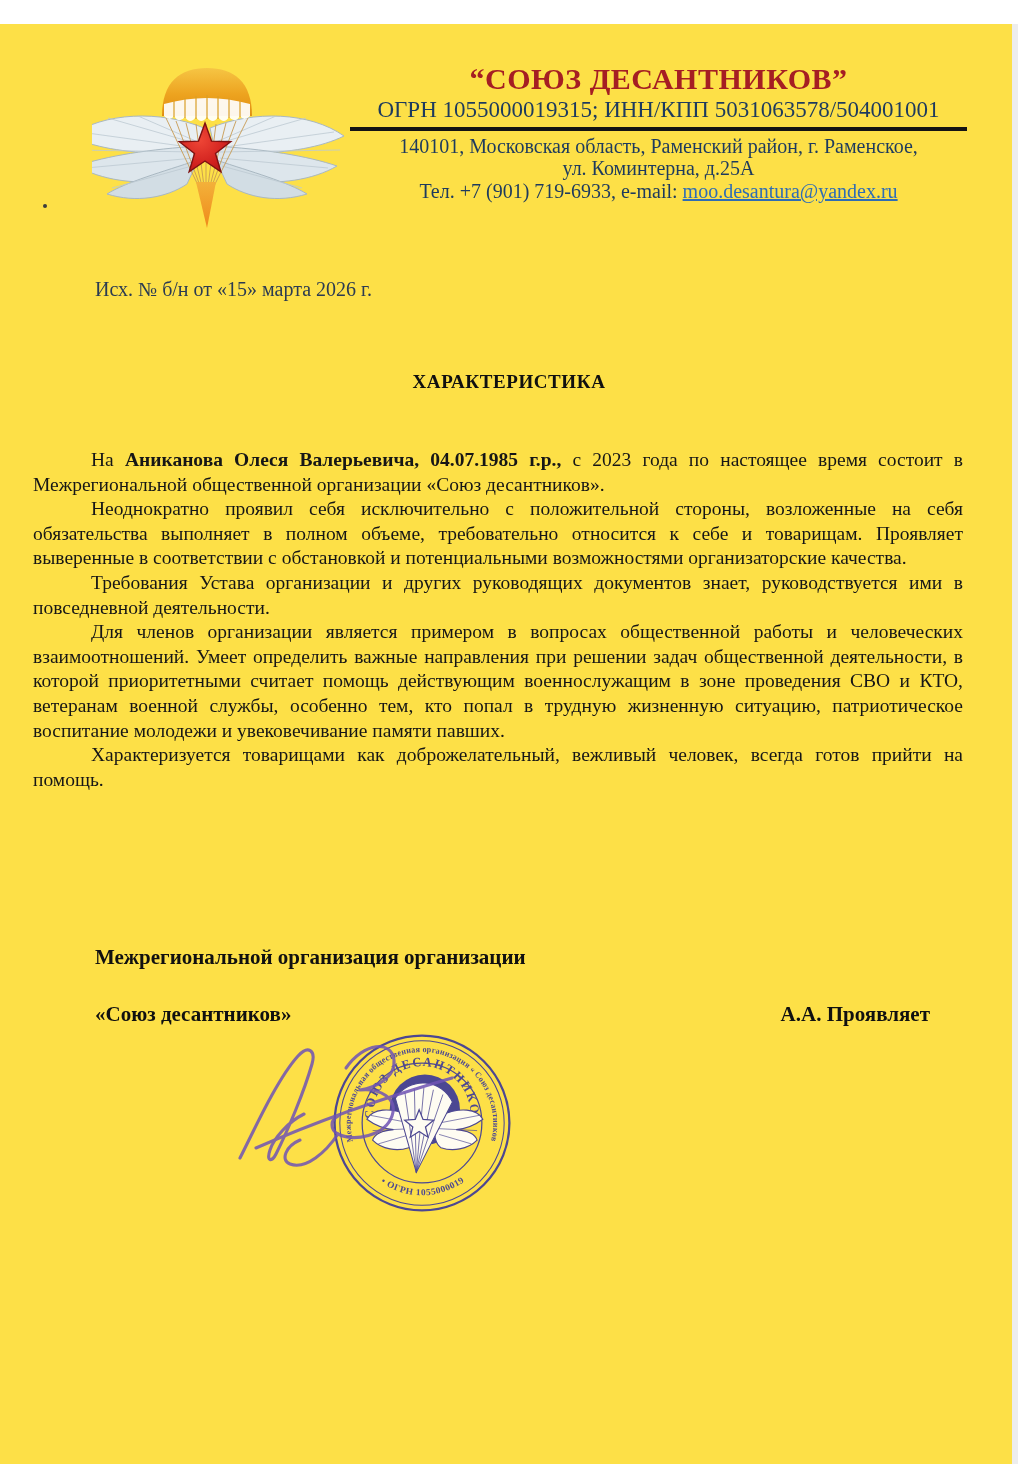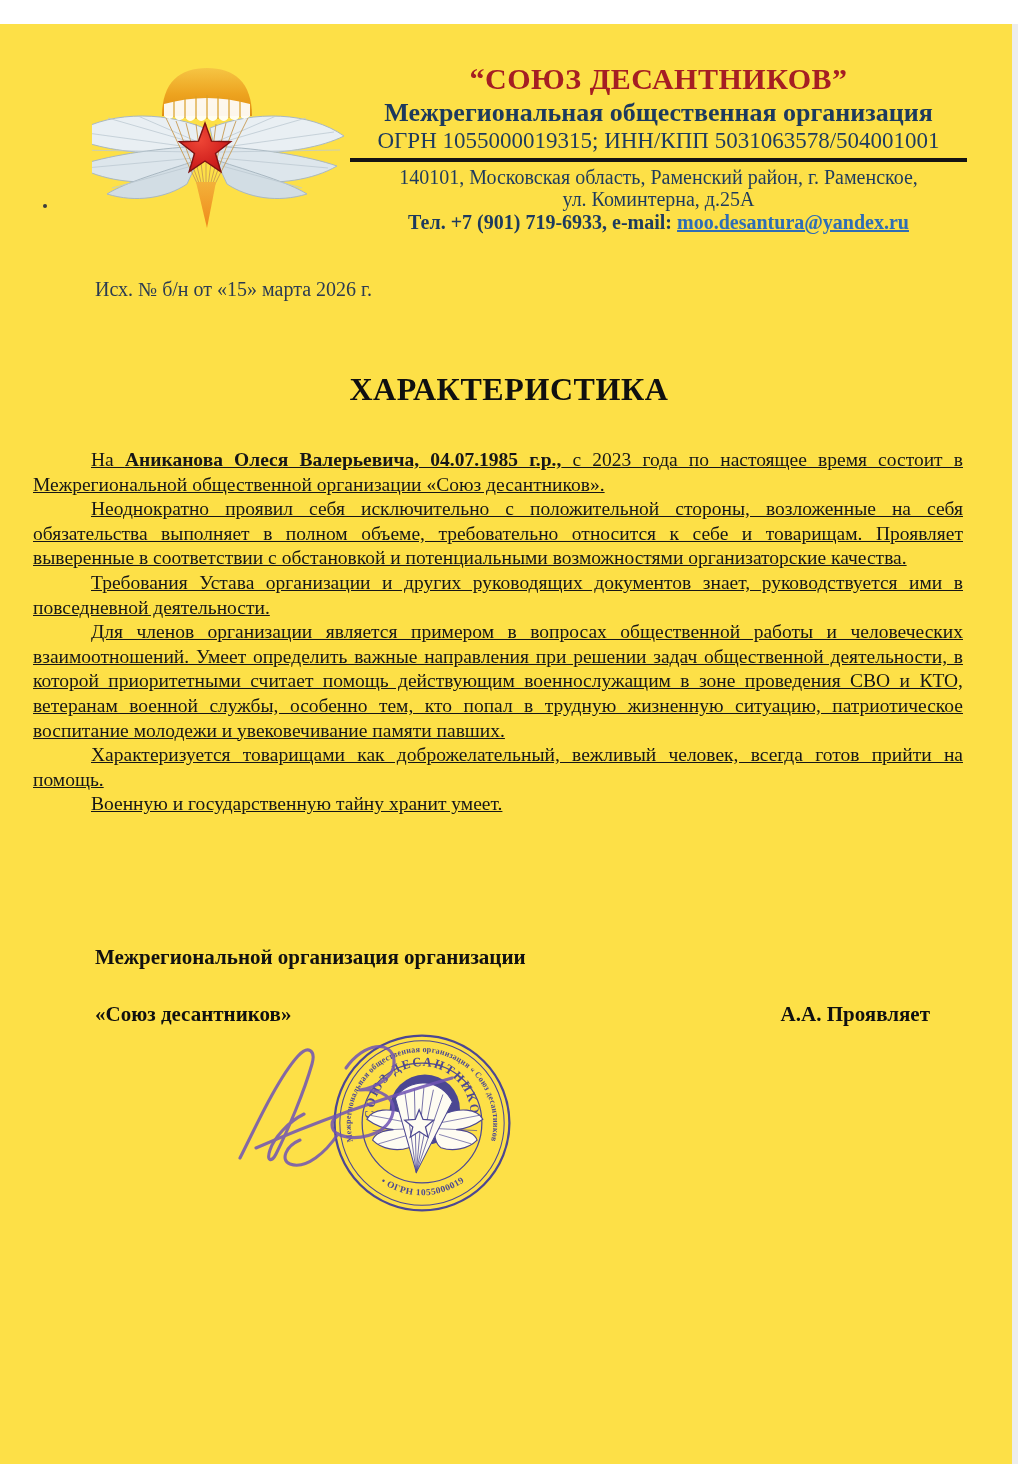--- a/index.html
+++ b/index.html
@@ -11,34 +11,34 @@
   .scan-edge-bottom{position:absolute;left:0;bottom:0;width:100%;height:4px;background:#f3f3f3;}
 
   
   .logo{position:absolute;left:92px;top:30px;width:256px;height:178px;}
   .lh-block{position:absolute;left:350px;top:38px;width:617px;text-align:center;}
   .lh-title{font-size:30px;font-weight:bold;color:#a51e23;line-height:34px;letter-spacing:.5px;}
   .lh-sub{font-size:26px;font-weight:bold;color:#1d3a5e;line-height:29px;margin-top:2px;}
   .lh-reg{font-size:23px;color:#1d3a5e;line-height:26px;margin-top:1px;}
   .lh-rule{height:4px;background:#141414;margin:4px 0 4px 0;}
   .lh-addr{font-size:20px;color:#1d3a5e;line-height:22px;}
-  .lh-tel{font-size:20px;color:#1d3a5e;line-height:23px;margin-top:1px;font-weight:bold;}
+  .lh-tel{font-size:20px;color:#1d3a5e;line-height:23px;margin-top:1px;}
   .lh-tel a{color:#2f6db5;text-decoration:underline;cursor:pointer;}
 
   .stray-dot{position:absolute;left:43px;top:180px;width:4px;height:4px;border-radius:50%;background:#3c3c3c;}
 
   .ref-line{position:absolute;left:95px;top:254px;font-size:20px;color:#2b3b52;}
 
   .doc-title{position:absolute;left:0;top:347px;width:100%;text-align:center;
-    font-size:32px;font-weight:bold;color:#101010;letter-spacing:.6px;}
+    font-size:19px;font-weight:bold;color:#101010;letter-spacing:.6px;}
 
   
   .body-text{position:absolute;left:33px;top:424px;width:930px;
     font-size:19.5px;line-height:24.6px;color:#161616;text-align:justify;}
-  .body-text p{margin:0;text-indent:58px;text-decoration:underline;}
+  .body-text p{margin:0;text-indent:58px;}
 
   
   .sign-block{position:absolute;left:95px;top:918px;font-size:21px;font-weight:bold;
     color:#101010;line-height:30px;}
   .sign-row{position:absolute;left:95px;right:88px;top:978px;display:flex;
     justify-content:space-between;font-size:21px;font-weight:bold;color:#101010;text-align:center;}
 
   .stamp{position:absolute;left:327px;top:1004px;width:190px;height:190px;opacity:.93;}
   .handwriting{position:absolute;left:226px;top:1006px;width:238px;height:172px;opacity:.9;}
 </style>
@@ -94,41 +94,39 @@
     <path d="M72 50 Q 115 38 158 50 L 158 62 Q 152 68 148 62 Q 143 70 137 63 Q 132 71 126 63 Q 121 71 115 63 Q 109 71 104 63 Q 98 71 93 63 Q 87 70 82 62 Q 78 68 72 62 Z" fill="#ffffff" opacity=".92"></path>
     <g stroke="#d99f28" stroke-width="1.2">
       <path d="M82 47 L82 63 M93 44 L93 64 M104 42 L104 65 M115 41 L115 65 M126 42 L126 65 M137 44 L137 64 M148 47 L148 63" fill="none"></path>
     </g>
 
     <polygon points="113,69 119.5,87.1 138.7,87.7 123.5,99.4 128.9,117.8 113,107 97.1,117.8 102.5,99.4 87.3,87.7 106.5,87.1" fill="url(#redstar)" stroke="#7e1111" stroke-width="1.4"></polygon>
   </svg>
 
   <div class="lh-block">
     <div class="lh-title">“СОЮЗ ДЕСАНТНИКОВ”</div>
-    <div class="lh-sub">Межрегиональная общественная организация</div>
     <div class="lh-reg">ОГРН 1055000019315; ИНН/КПП 5031063578/504001001</div>
     <div class="lh-rule"></div>
     <div class="lh-addr">140101, Московская область, Раменский район, г. Раменское,</div>
     <div class="lh-addr">ул. Коминтерна, д.25А</div>
     <div class="lh-tel"><span>Тел. +7 (901) 719-6933, e-mail: </span><a>moo.desantura@yandex.ru</a></div>
   </div>
 
   <div class="stray-dot"></div>
 
   <div class="ref-line">Исх. № б/н от «15» марта 2026 г.</div>
 
   <div class="doc-title">ХАРАКТЕРИСТИКА</div>
 
   <div class="body-text">
     <p><span>На </span><b>Аниканова Олеся Валерьевича, 04.07.1985 г.р.,</b><span> с 2023 года по настоящее время состоит в Межрегиональной общественной организации «Союз десантников».</span></p>
     <p>Неоднократно проявил себя исключительно с положительной стороны, возложенные на себя обязательства выполняет в полном объеме, требовательно относится к себе и товарищам. Проявляет выверенные в соответствии с обстановкой и потенциальными возможностями организаторские качества.</p>
     <p>Требования Устава организации и других руководящих документов знает, руководствуется ими в повседневной деятельности.</p>
     <p>Для членов организации является примером в вопросах общественной работы и человеческих взаимоотношений. Умеет определить важные направления при решении задач общественной деятельности, в которой приоритетными считает помощь действующим военнослужащим в зоне проведения СВО и КТО, ветеранам военной службы, особенно тем, кто попал в трудную жизненную ситуацию, патриотическое воспитание молодежи и увековечивание памяти павших.</p>
     <p>Характеризуется товарищами как доброжелательный, вежливый человек, всегда готов прийти на помощь.</p>
-    <p>Военную и государственную тайну хранит умеет.</p>
   </div>
 
   <div class="sign-block">
     <div>Межрегиональной организация организации</div>
   </div>
   <div class="sign-row">
     <span>«Союз десантников»</span>
     <span>А.А. Проявляет</span>
   </div>
 

